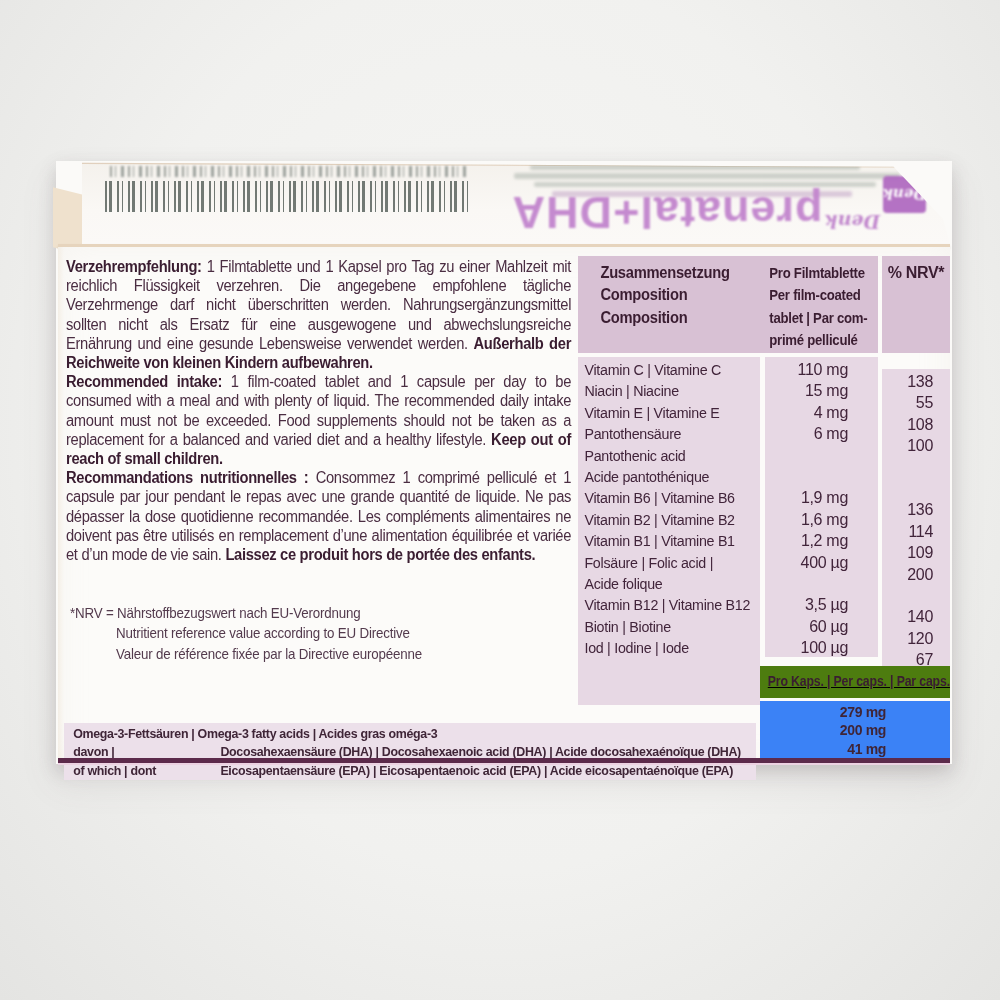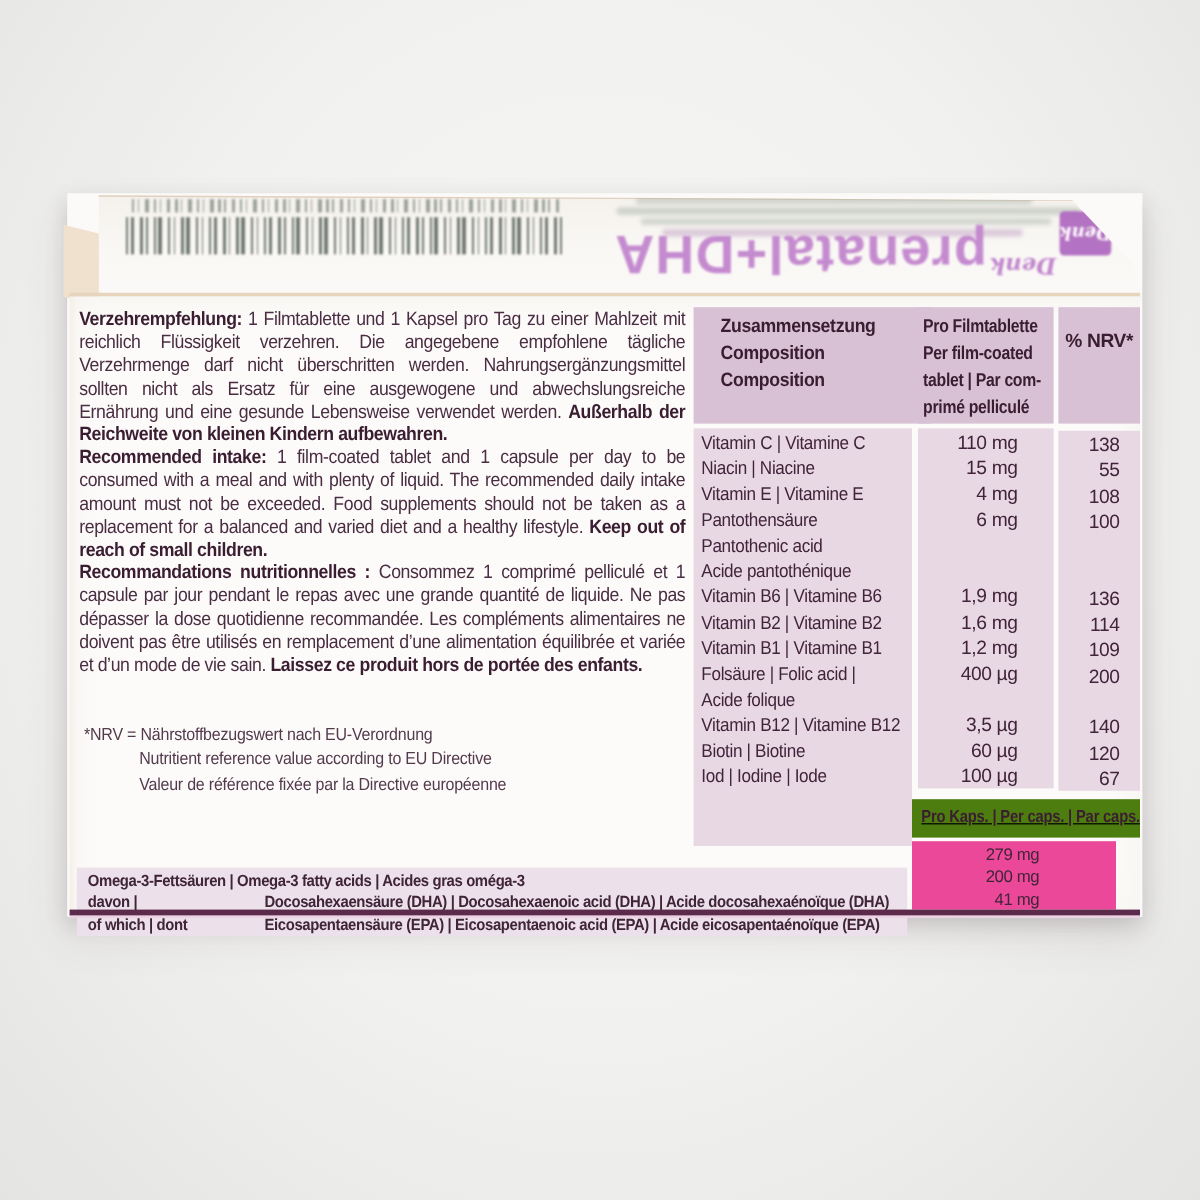--- a/index.html
+++ b/index.html
@@ -97,40 +97,40 @@
   .footnote .fn-ind{padding-left:50px;}
 
   
   .cell{position:absolute;background:#e7d8e4;}
   .cell.hdr{background:#d8c1d4;}
   .th1{left:520px;top:9px;width:182px;height:97px;padding-left:16px;}
   .th2{left:707px;top:9px;width:113px;height:97px;}
   .th3{left:824px;top:9px;width:68px;height:97px;}
   .tb1{left:520px;top:110px;width:182px;height:348px;}
   .tb2{left:707px;top:110px;width:113px;height:300px;}
-  .tb3{left:824px;top:112px;width:68px;height:300px;}
+  .tb3{left:824px;top:122px;width:68px;height:300px;}
   .hline{height:22.4px;line-height:22.4px;font-weight:700;font-size:16px;letter-spacing:-0.3px;color:#3a1d31;white-space:nowrap;}
   .th1 .pad, .tb1 .pad{padding:6px 0 0 7px;}
   .th2 .pad{padding:6px 0 0 5px;}
   .th2 .hline{font-size:15.5px;}
   .th3 .hline{text-align:center;}
-  .th3 .pad{padding-top:6px;margin-top:12px;}
+  .th3 .pad{padding-top:6px;}
   .tb1 .pad,.tb2 .pad,.tb3 .pad{padding-top:2px;}
   .tline{height:21.4px;line-height:21.4px;font-size:15.5px;letter-spacing:-0.3px;color:#41243a;white-space:nowrap;}
   .tb2 .tline{text-align:right;padding-right:30px;font-size:16px;}
   .tb3 .tline{text-align:right;padding-right:17px;font-size:16px;}
 
   
   .capband-l{left:6px;top:419px;width:692px;height:32px;background:#d8c1d4;}
   .capband-r{left:702px;top:419px;width:190px;height:32px;background:#4d7c0f;text-decoration:underline;}
   .capband-l .pad{padding:6px 0 0 10px;font-weight:700;font-size:17px;letter-spacing:-0.3px;color:#3a1d31;white-space:nowrap;}
   .cond85{transform:scaleX(0.85);transform-origin:0 0;width:117.6%;}
   .capband-r .pad{padding:7px 8px 0 0;font-weight:700;font-size:14.5px;letter-spacing:-0.2px;color:#3a1d31;text-align:right;white-space:nowrap;}
   .caprows-l{left:6px;top:476px;width:692px;height:57px;background:#ece0ea;font-weight:bold;}
-  .caprows-r{left:702px;top:454px;width:170px;height:57px;background:#ec4899;}
+  .caprows-r{left:702px;top:454px;width:190px;height:57px;background:#3b82f6;font-weight:bold;}
   .caprows-l .pad{padding:2px 0 0 10px;}
   .caprows-r .pad{padding:2px 0 0 0;}
   .crow{display:flex;height:18.3px;line-height:18.3px;font-size:13.5px;letter-spacing:-0.35px;color:#3f2537;white-space:nowrap;}
   .cpfx:not(:empty){flex:0 0 160px;}
   .caprows-r .crow{display:block;text-align:right;padding-right:64px;font-size:14px;}
 </style>
 </head>
 <body>
 
 <div class="stage">

